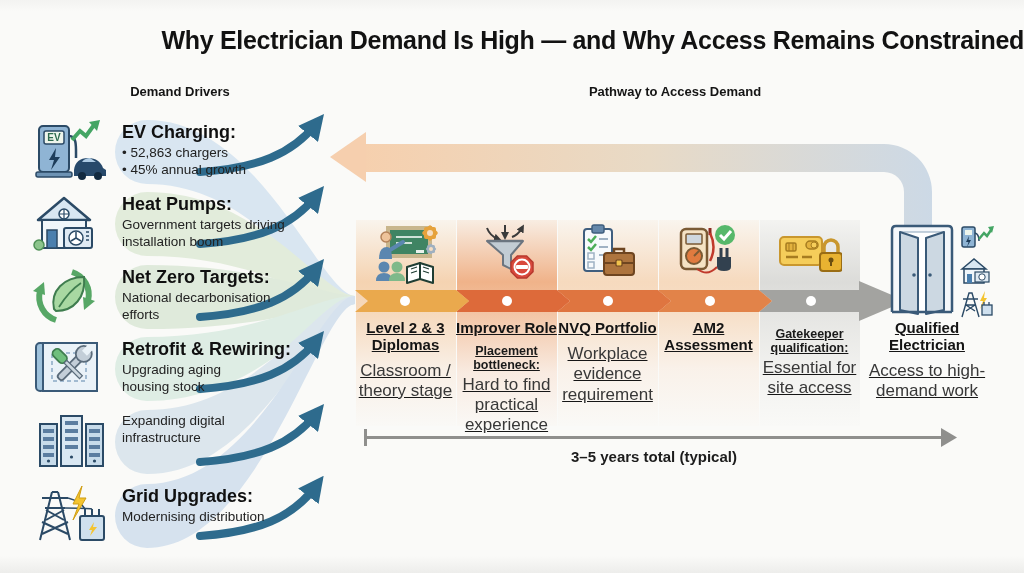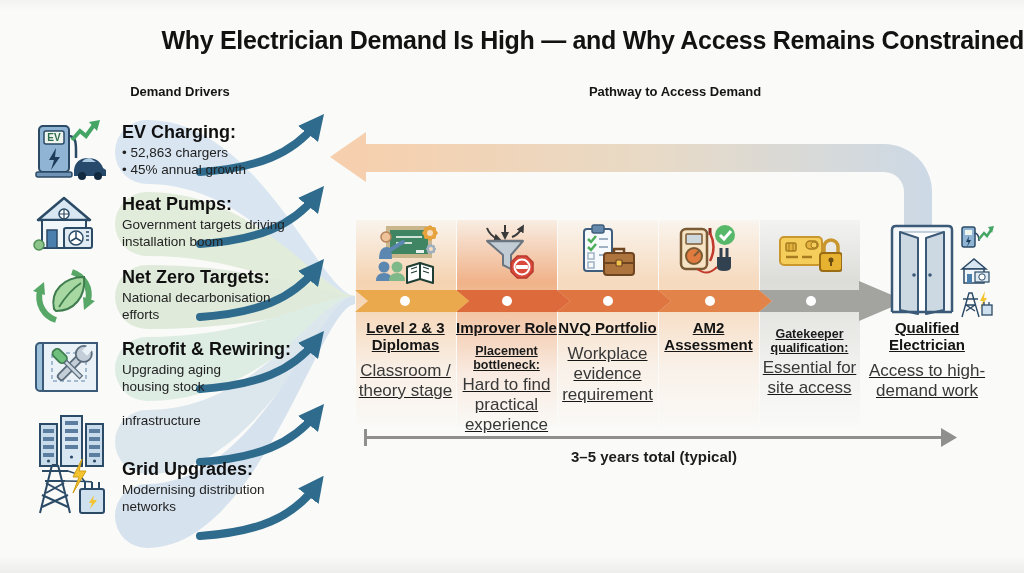--- a/index.html
+++ b/index.html
@@ -204,43 +204,43 @@
             <rect x="57" y="29" width="11" height="4"></rect>
             <rect x="57" y="37" width="11" height="4"></rect>
             <rect x="57" y="45" width="11" height="4"></rect>
         </g>
         <circle cx="16.5" cy="53" r="1.6" fill="#2b4a66"></circle>
           <circle cx="39.5" cy="49" r="1.6" fill="#2b4a66"></circle>
           <circle cx="62.5" cy="53" r="1.6" fill="#2b4a66"></circle>
       </svg>
     </div>
     <div class="d-text">
+      <div class="d-line">Expanding digital</div>
       <div class="d-line">infrastructure</div>
     </div>
   </div>
 
-  <div class="driver" style="top:455px">
+  <div class="driver" style="top:482px">
     <div class="d-icon">
       <svg width="78" height="66" viewBox="0 0 78 66">
         <g stroke="#2b4a66" stroke-width="2" fill="none">
           <path d="M8 58 L20 10 M38 58 L26 10 M20 10 H26"></path>
           <path d="M10 16 H36 M13 26 H33"></path>
           <path d="M14 38 L32 28 M32 38 L14 28 M10 52 L36 40 M36 52 L10 40"></path>
           <path d="M36 16 C44 18 50 22 53 27 M33 26 C44 26 55 26 60 27" stroke-width="1.5"></path>
         </g>
         <polygon points="50,4 41,22 47,22 41,38 54,16 47,16" fill="#f4c430" stroke="#cf9d12" stroke-width="1"></polygon>
         <rect x="48" y="34" width="24" height="24" rx="2" fill="#cfe0ee" stroke="#2b4a66" stroke-width="2"></rect>
         <path d="M53 34 V27 M60 34 V27 M67 34 V27" stroke="#2b4a66" stroke-width="2"></path>
         <polygon points="62,40 57,48 60,48 58,54 65,45 61,45" fill="#f4c430"></polygon>
       </svg>
     </div>
     <div class="d-text">
       <div class="d-label">Grid Upgrades:</div>
       <div class="d-line">Modernising distribution</div>
-      <div class="d-line">networks</div>
     </div>
   </div>
 
   <div class="card card-tint-a" style="left:356px"></div>
   <div class="card card-tint-b" style="left:457px"></div>
   <div class="card card-tint-c" style="left:558px"></div>
   <div class="card card-tint-c" style="left:659px"></div>
   <div class="card card-tint-g" style="left:760px"></div>
 
   <div class="seg" style="left:355px;background:#eaa94d;z-index:5"></div>

